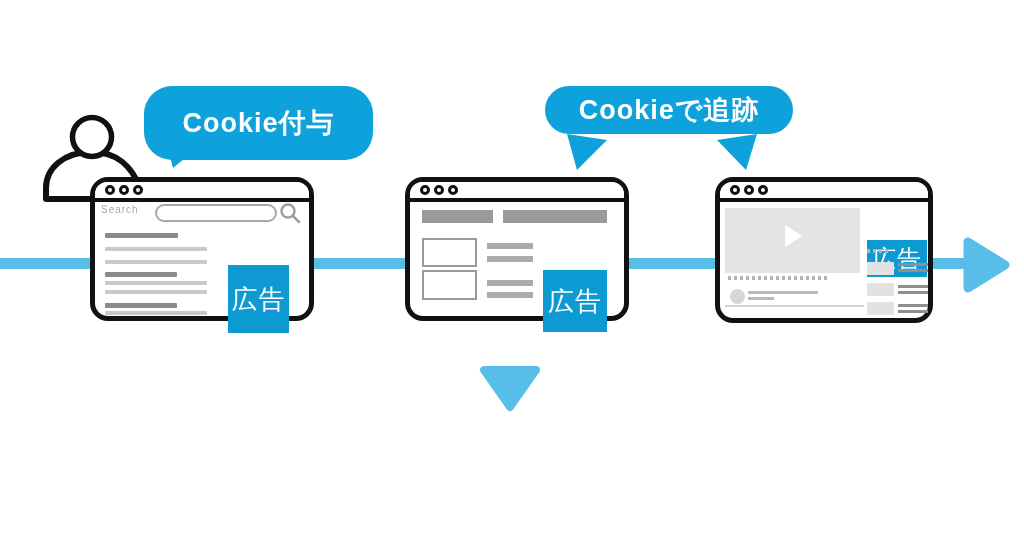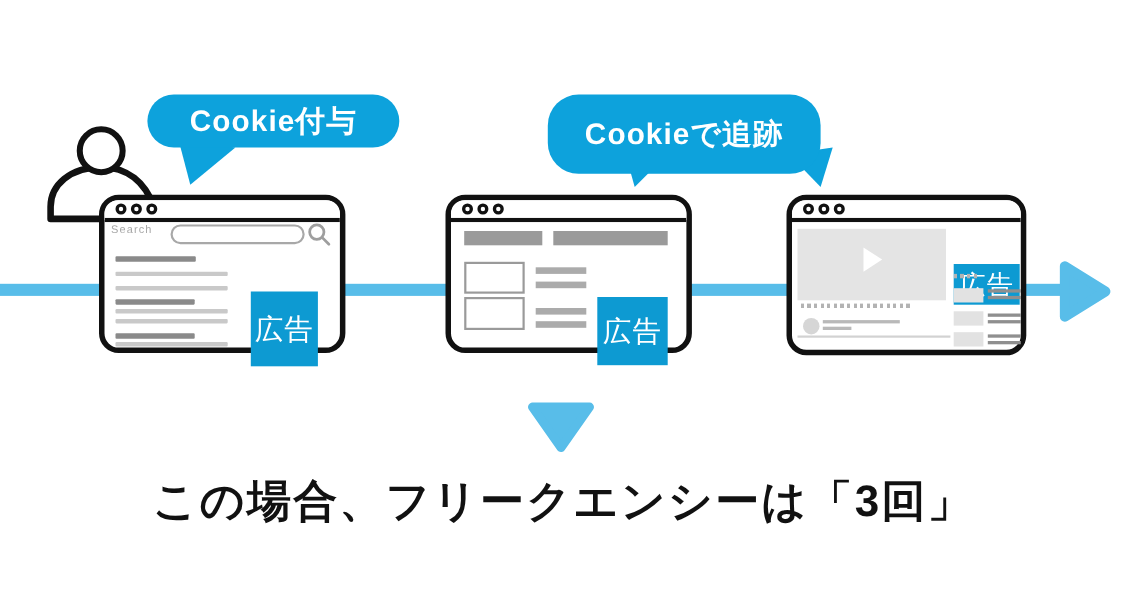--- a/index.html
+++ b/index.html
@@ -45,22 +45,22 @@
     border-left:17px solid #fff;border-top:11px solid transparent;border-bottom:11px solid transparent;}
   .dotline{background:repeating-linear-gradient(90deg,#b3b3b3 0 3px,transparent 3px 6px);}
   .avatar{position:absolute;left:10px;top:107px;width:15px;height:15px;border-radius:50%;background:#d6d6d6;}
   .thinline{background:#b9b9b9;height:3px;}
   .divider{position:absolute;left:5px;top:123px;width:139px;height:2px;background:#d2d2d2;}
   .thumb{background:#e2e2e2;width:27px;height:13px;}
   .sline{background:#8f8f8f;width:30px;height:3px;}
   
   .bubble{position:absolute;background:var(--bubble-blue);color:#fff;border-radius:28px;
     display:flex;align-items:center;justify-content:center;font-weight:bold;font-size:27px;z-index:3;letter-spacing:1px;}
-  .b1{left:134px;top:86px;width:229px;height:48px;}
-  .b2{left:498px;top:86px;width:248px;height:72px;}
+  .b1{left:144px;top:86px;width:229px;height:74px;}
+  .b2{left:545px;top:86px;width:248px;height:48px;}
   .tail-svg{position:absolute;z-index:3;}
   
   .caption{position:absolute;left:0;top:428px;width:100%;text-align:center;
     font-size:40px;font-weight:800;color:var(--ink);letter-spacing:2px;z-index:1;}
 </style>
 </head>
 <body>
 
 <div class="stage">
 
@@ -151,15 +151,14 @@
   </svg>
   <svg class="tail-svg" style="left:710px;top:130px;" width="60" height="44" viewBox="0 0 60 44">
     <polygon points="7,10 47,4 36,40" fill="#0da2dc"></polygon>
   </svg>
   <div class="bubble b2">Cookieで追跡</div>
 
   <svg class="down-tri-svg" width="64" height="50" viewBox="0 0 64 50">
     <polygon points="6,6 58,6 32,43" fill="#58bde9" stroke="#58bde9" stroke-width="8" stroke-linejoin="round"></polygon>
   </svg>
 
-  <div class="caption">この場合、フリークエンシーは「3回」</div>
 
 </div>
 
 </body></html>

